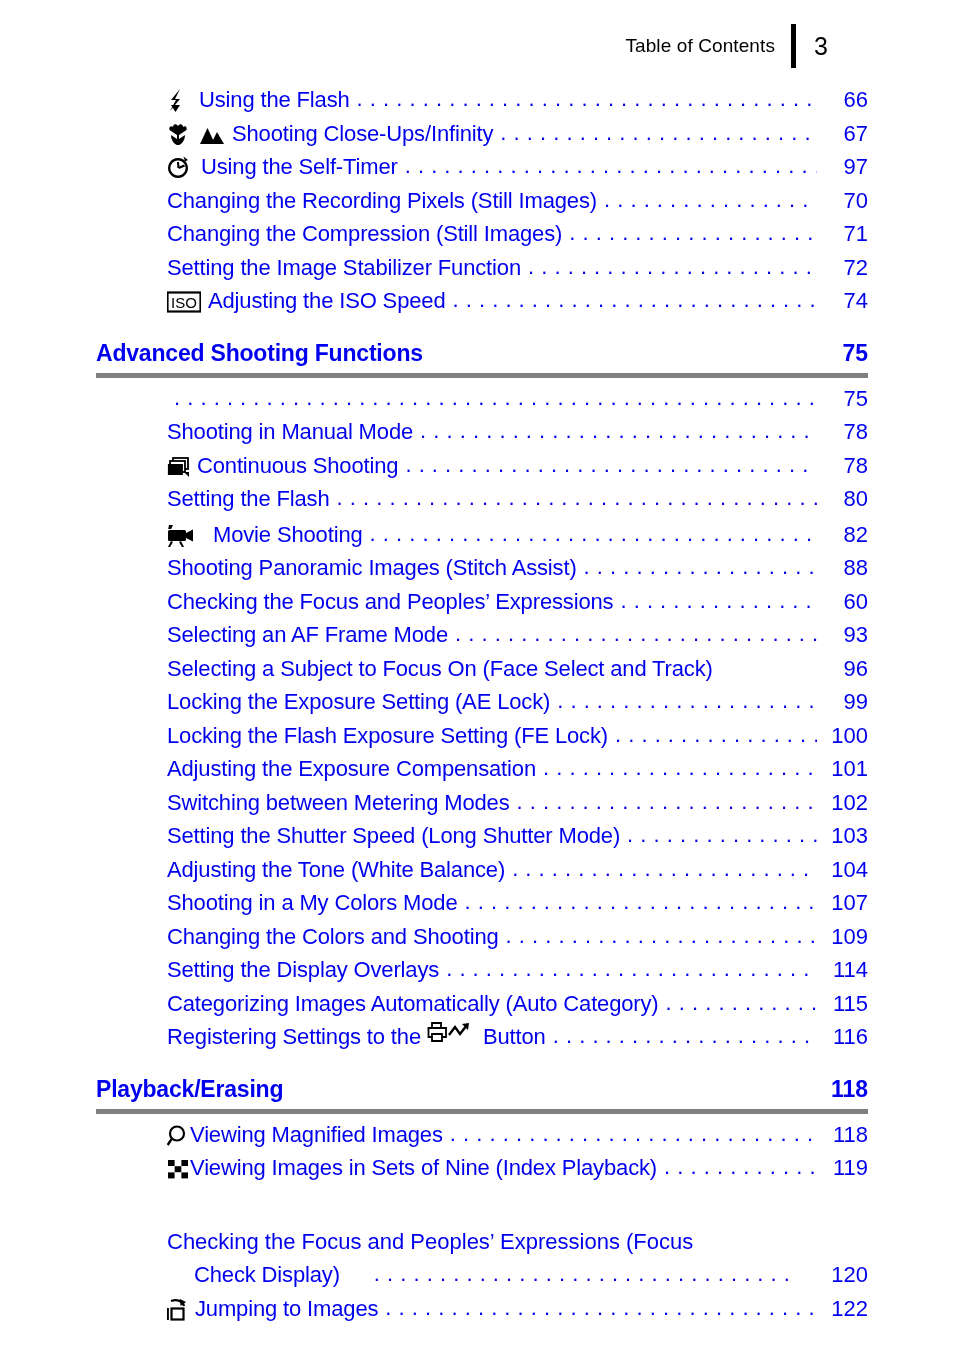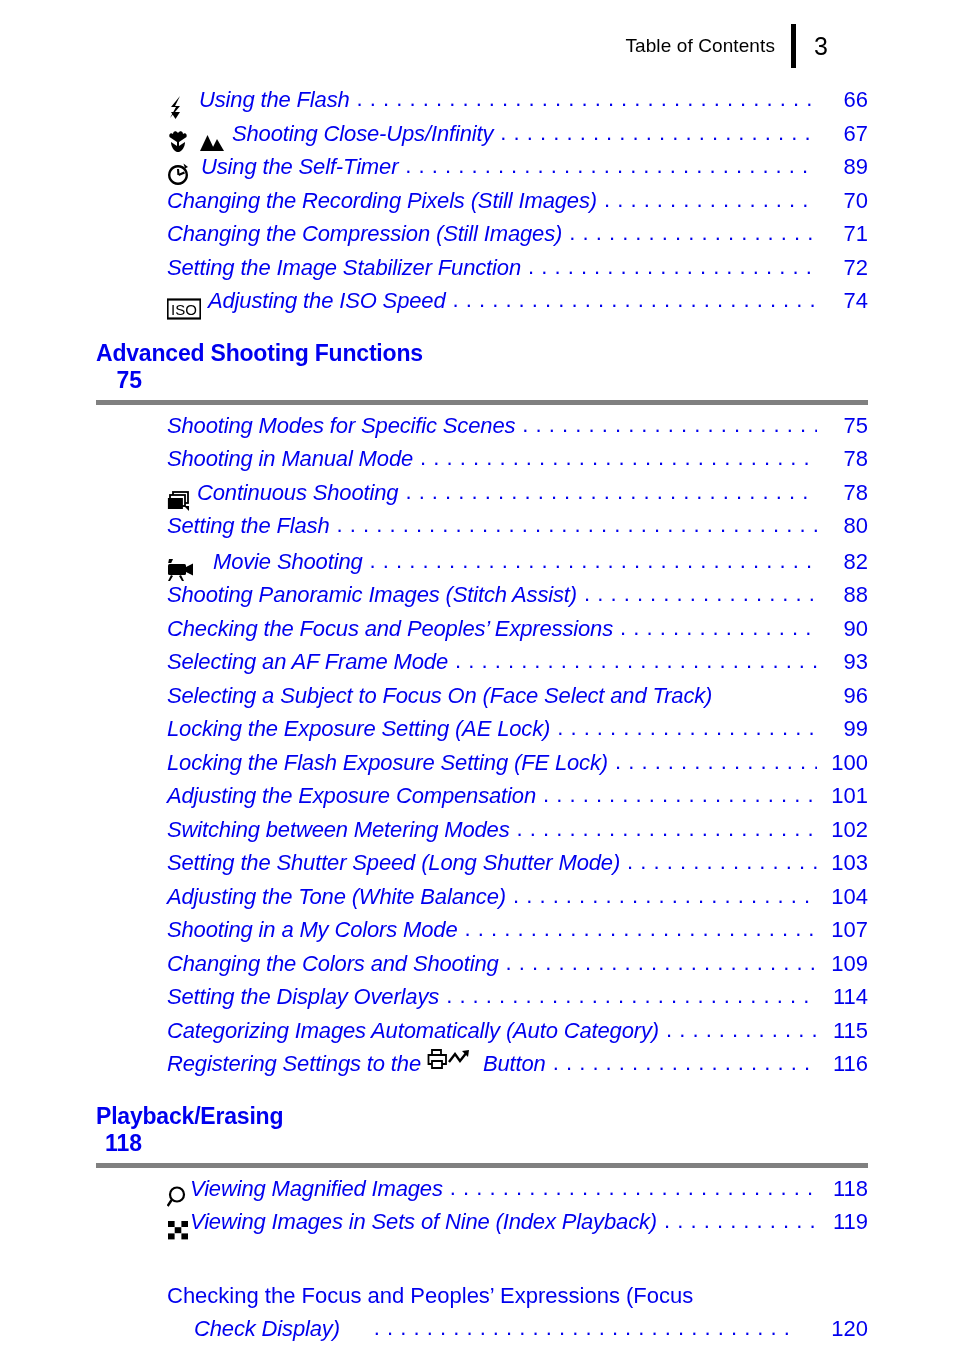--- a/index.html
+++ b/index.html
@@ -60,21 +60,20 @@
   .section {
     margin-top: 22px;
   }
   .section-head {
     display: flex;
     align-items: baseline;
     font-size: 23px;
     font-weight: bold;
     color: #0000ee;
     padding-bottom: 2px;
-    flex-direction: column;
   }
   .section-head .sh-title {
     flex: 0 0 auto;
     white-space: nowrap;
     letter-spacing: -0.2px;
   }
   .section-head .sh-spacer { flex: 1 1 auto; }
   .section-head .sh-page {
     flex: 0 0 auto;
     text-align: right;
@@ -98,27 +97,26 @@
     color: #0000ee;
     white-space: nowrap;
   }
   .entry-icon {
     flex: 0 0 auto;
     display: inline-flex;
     align-items: center;
     justify-content: flex-start;
     color: #000000;
     position: relative;
-    top: 13px;
+    top: 6px;
   }
   .entry-icon svg { display: block; }
   .entry-title {
     flex: 0 0 auto;
     letter-spacing: -0.15px;
-    font-style: italic;
   }
   .leader {
     flex: 1 1 auto;
     overflow: hidden;
     height: 22px;
     margin: 0 5px 0 7px;
     position: relative;
     top: -1px;
   }
   .leader::before {
@@ -208,21 +206,21 @@
           <span class="entry-icon ico-gap-md">
             <svg width="22" height="24" viewBox="0 0 22 24" fill="#000">
               <path d="M11 2 a10 10 0 1 0 0.01 0 Z M11 4.4 a7.6 7.6 0 1 1 -0.01 0 Z"></path>
               <path d="M10 6 L12 6 L12.6 12 L10.4 12 Z"></path>
               <path d="M11.2 11 L17 8.6 L18 10.6 L12 13 Z"></path>
               <path d="M16.5 0.5 L21 4 L18 5.5 Z"></path>
             </svg>
           </span>
           <span class="entry-title">Using the Self-Timer</span>
           <span class="leader"></span>
-          <span class="entry-page">89</span>
+          <span class="entry-page">97</span>
         </div>
         <div class="entry">
           <span class="entry-title">Changing the Recording Pixels (Still Images)</span>
           <span class="leader"></span>
           <span class="entry-page">70</span>
         </div>
         <div class="entry">
           <span class="entry-title">Changing the Compression (Still Images)</span>
           <span class="leader"></span>
           <span class="entry-page">71</span>
@@ -247,21 +245,20 @@
     </div>
     <div class="section">
       <div class="section-head">
         <span class="sh-title">Advanced Shooting Functions</span>
         <span class="sh-spacer"></span>
         <span class="sh-page">75</span>
       </div>
       <div class="section-rule"></div>
       <div class="entries">
         <div class="entry">
-          <span class="entry-title">Shooting Modes for Specific Scenes</span>
           <span class="leader"></span>
           <span class="entry-page">75</span>
         </div>
         <div class="entry">
           <span class="entry-title">Shooting in Manual Mode</span>
           <span class="leader"></span>
           <span class="entry-page">78</span>
         </div>
         <div class="entry">
           <span class="entry-icon ico-gap-sm">
@@ -296,21 +293,21 @@
           <span class="entry-page">82</span>
         </div>
         <div class="entry">
           <span class="entry-title">Shooting Panoramic Images (Stitch Assist)</span>
           <span class="leader"></span>
           <span class="entry-page">88</span>
         </div>
         <div class="entry">
           <span class="entry-title">Checking the Focus and Peoples’ Expressions</span>
           <span class="leader"></span>
-          <span class="entry-page">90</span>
+          <span class="entry-page">60</span>
         </div>
         <div class="entry">
           <span class="entry-title">Selecting an AF Frame Mode</span>
           <span class="leader"></span>
           <span class="entry-page">93</span>
         </div>
         <div class="entry">
           <span class="entry-title">Selecting a Subject to Focus On (Face Select and Track)</span>
           <span class="leader no-dots"></span>
           <span class="entry-page">96</span>

